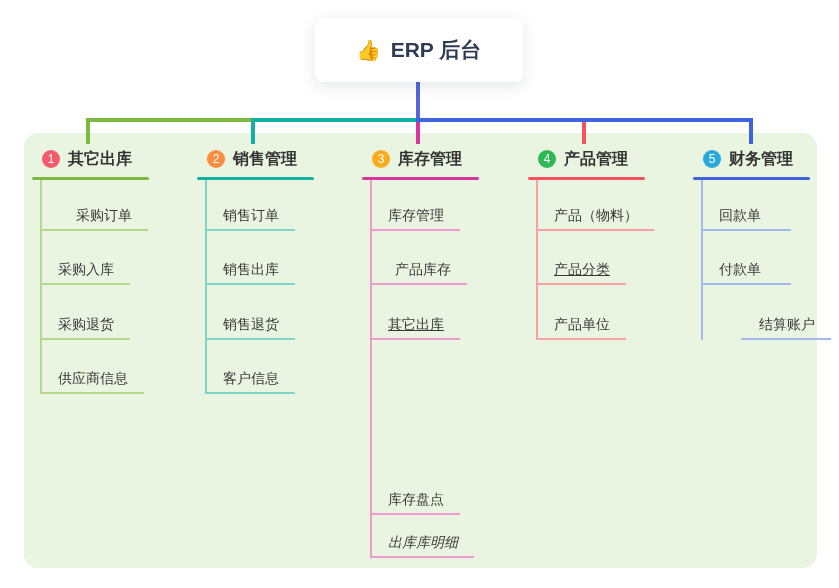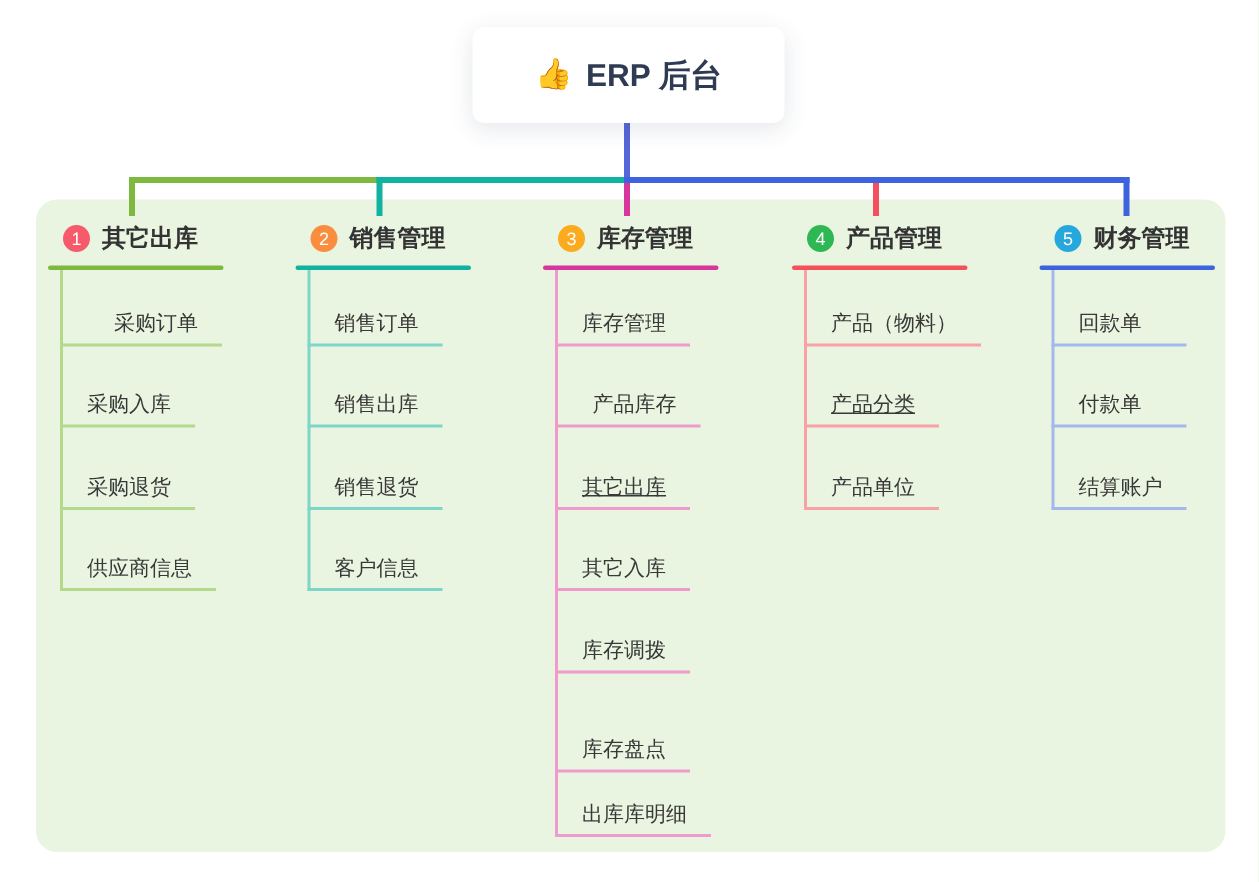--- a/index.html
+++ b/index.html
@@ -106,38 +106,36 @@
 
   <div class="bhead h3">
     <span class="badge" style="background: rgb(252, 171, 30);">3</span>
     <span class="blabel">库存管理</span>
   </div>
   <div class="bline u3" style="background: rgb(214, 55, 156);"></div>
   <div class="vline cv cl3" id="cv3" style="background: rgb(239, 155, 206);"></div>
   <div class="crow cl3 row0" style="border-bottom-color: rgb(239, 155, 206);">库存管理</div>
   <div class="crow cl3 row1" style="border-bottom-color: rgb(239, 155, 206); padding-left: 25px;">产品库存</div>
   <div class="crow cl3 row2" style="border-bottom-color: rgb(239, 155, 206); text-decoration: underline;">其它出库</div>
-  <div class="crow cl3 row3" style="border-bottom-color: rgb(239, 155, 206);">其它入库</div>
-  <div class="crow cl3 row4" style="border-bottom-color: rgb(239, 155, 206);">库存调拨</div>
   <div class="crow cl3 row5" style="border-bottom-color: rgb(239, 155, 206);">库存盘点</div>
-  <div class="crow cl3 row6" style="border-bottom-color: rgb(239, 155, 206);">出库库明细</div>
+  <div class="crow cl3 row6" style="border-bottom-color: rgb(239, 155, 206); font-style: italic;">出库库明细</div>
 
   <div class="bhead h4">
     <span class="badge" style="background: rgb(46, 184, 84);">4</span>
     <span class="blabel">产品管理</span>
   </div>
   <div class="bline u4" style="background: rgb(245, 81, 92);"></div>
   <div class="vline cv cl4" id="cv4" style="background: rgb(249, 162, 166);"></div>
   <div class="crow cl4 row0" style="border-bottom-color: rgb(249, 162, 166);">产品（物料）</div>
   <div class="crow cl4 row1" style="border-bottom-color: rgb(249, 162, 166); text-decoration: underline;">产品分类</div>
   <div class="crow cl4 row2" style="border-bottom-color: rgb(249, 162, 166);">产品单位</div>
 
   <div class="bhead h5">
     <span class="badge" style="background: rgb(39, 168, 220);">5</span>
     <span class="blabel">财务管理</span>
   </div>
   <div class="bline u5" style="background: rgb(62, 99, 222);"></div>
   <div class="vline cv cl5" id="cv5" style="background: rgb(163, 185, 238);"></div>
   <div class="crow cl5 row1" style="border-bottom-color: rgb(163, 185, 238);">付款单</div>
   <div class="crow cl5 row0" style="border-bottom-color: rgb(163, 185, 238);">回款单</div>
-  <div class="crow cl5 row2" style="border-bottom-color: rgb(163, 185, 238);">结算账户</div>
+  <div class="crow cl5 row2" style="border-bottom-color: rgb(163, 185, 238); margin-left: 40px;">结算账户</div>
 
 </div>
 
 </body></html>

